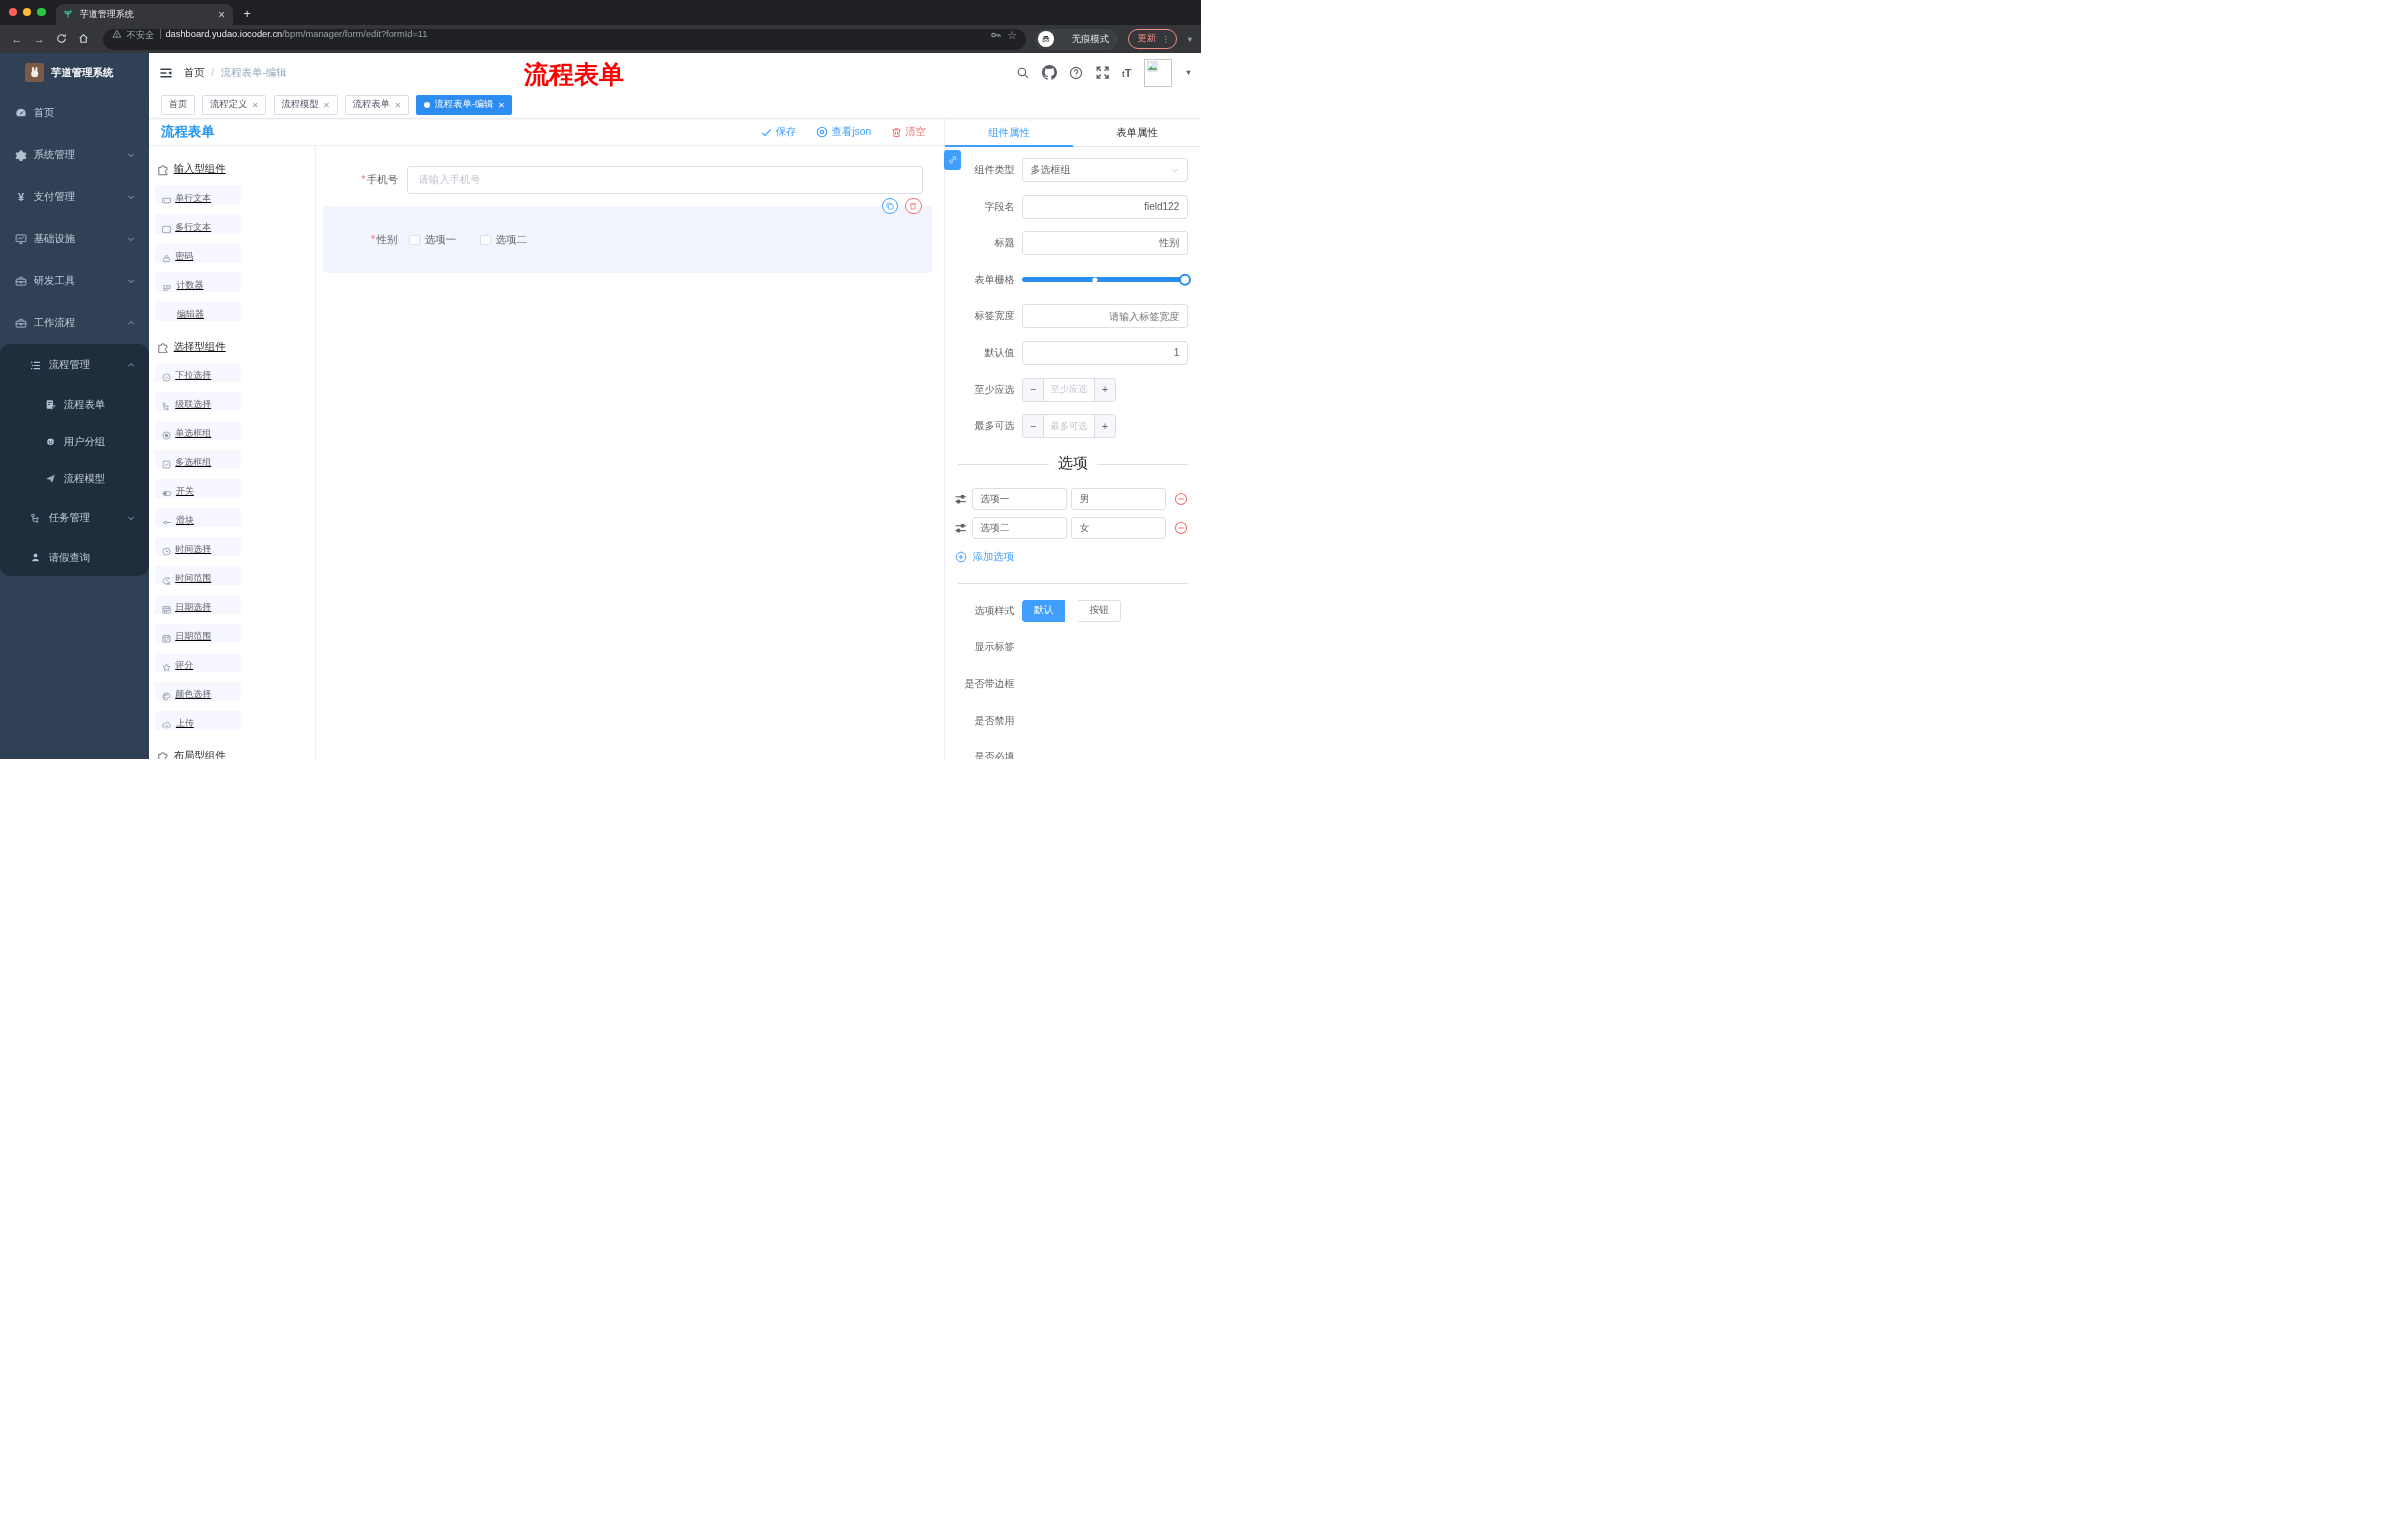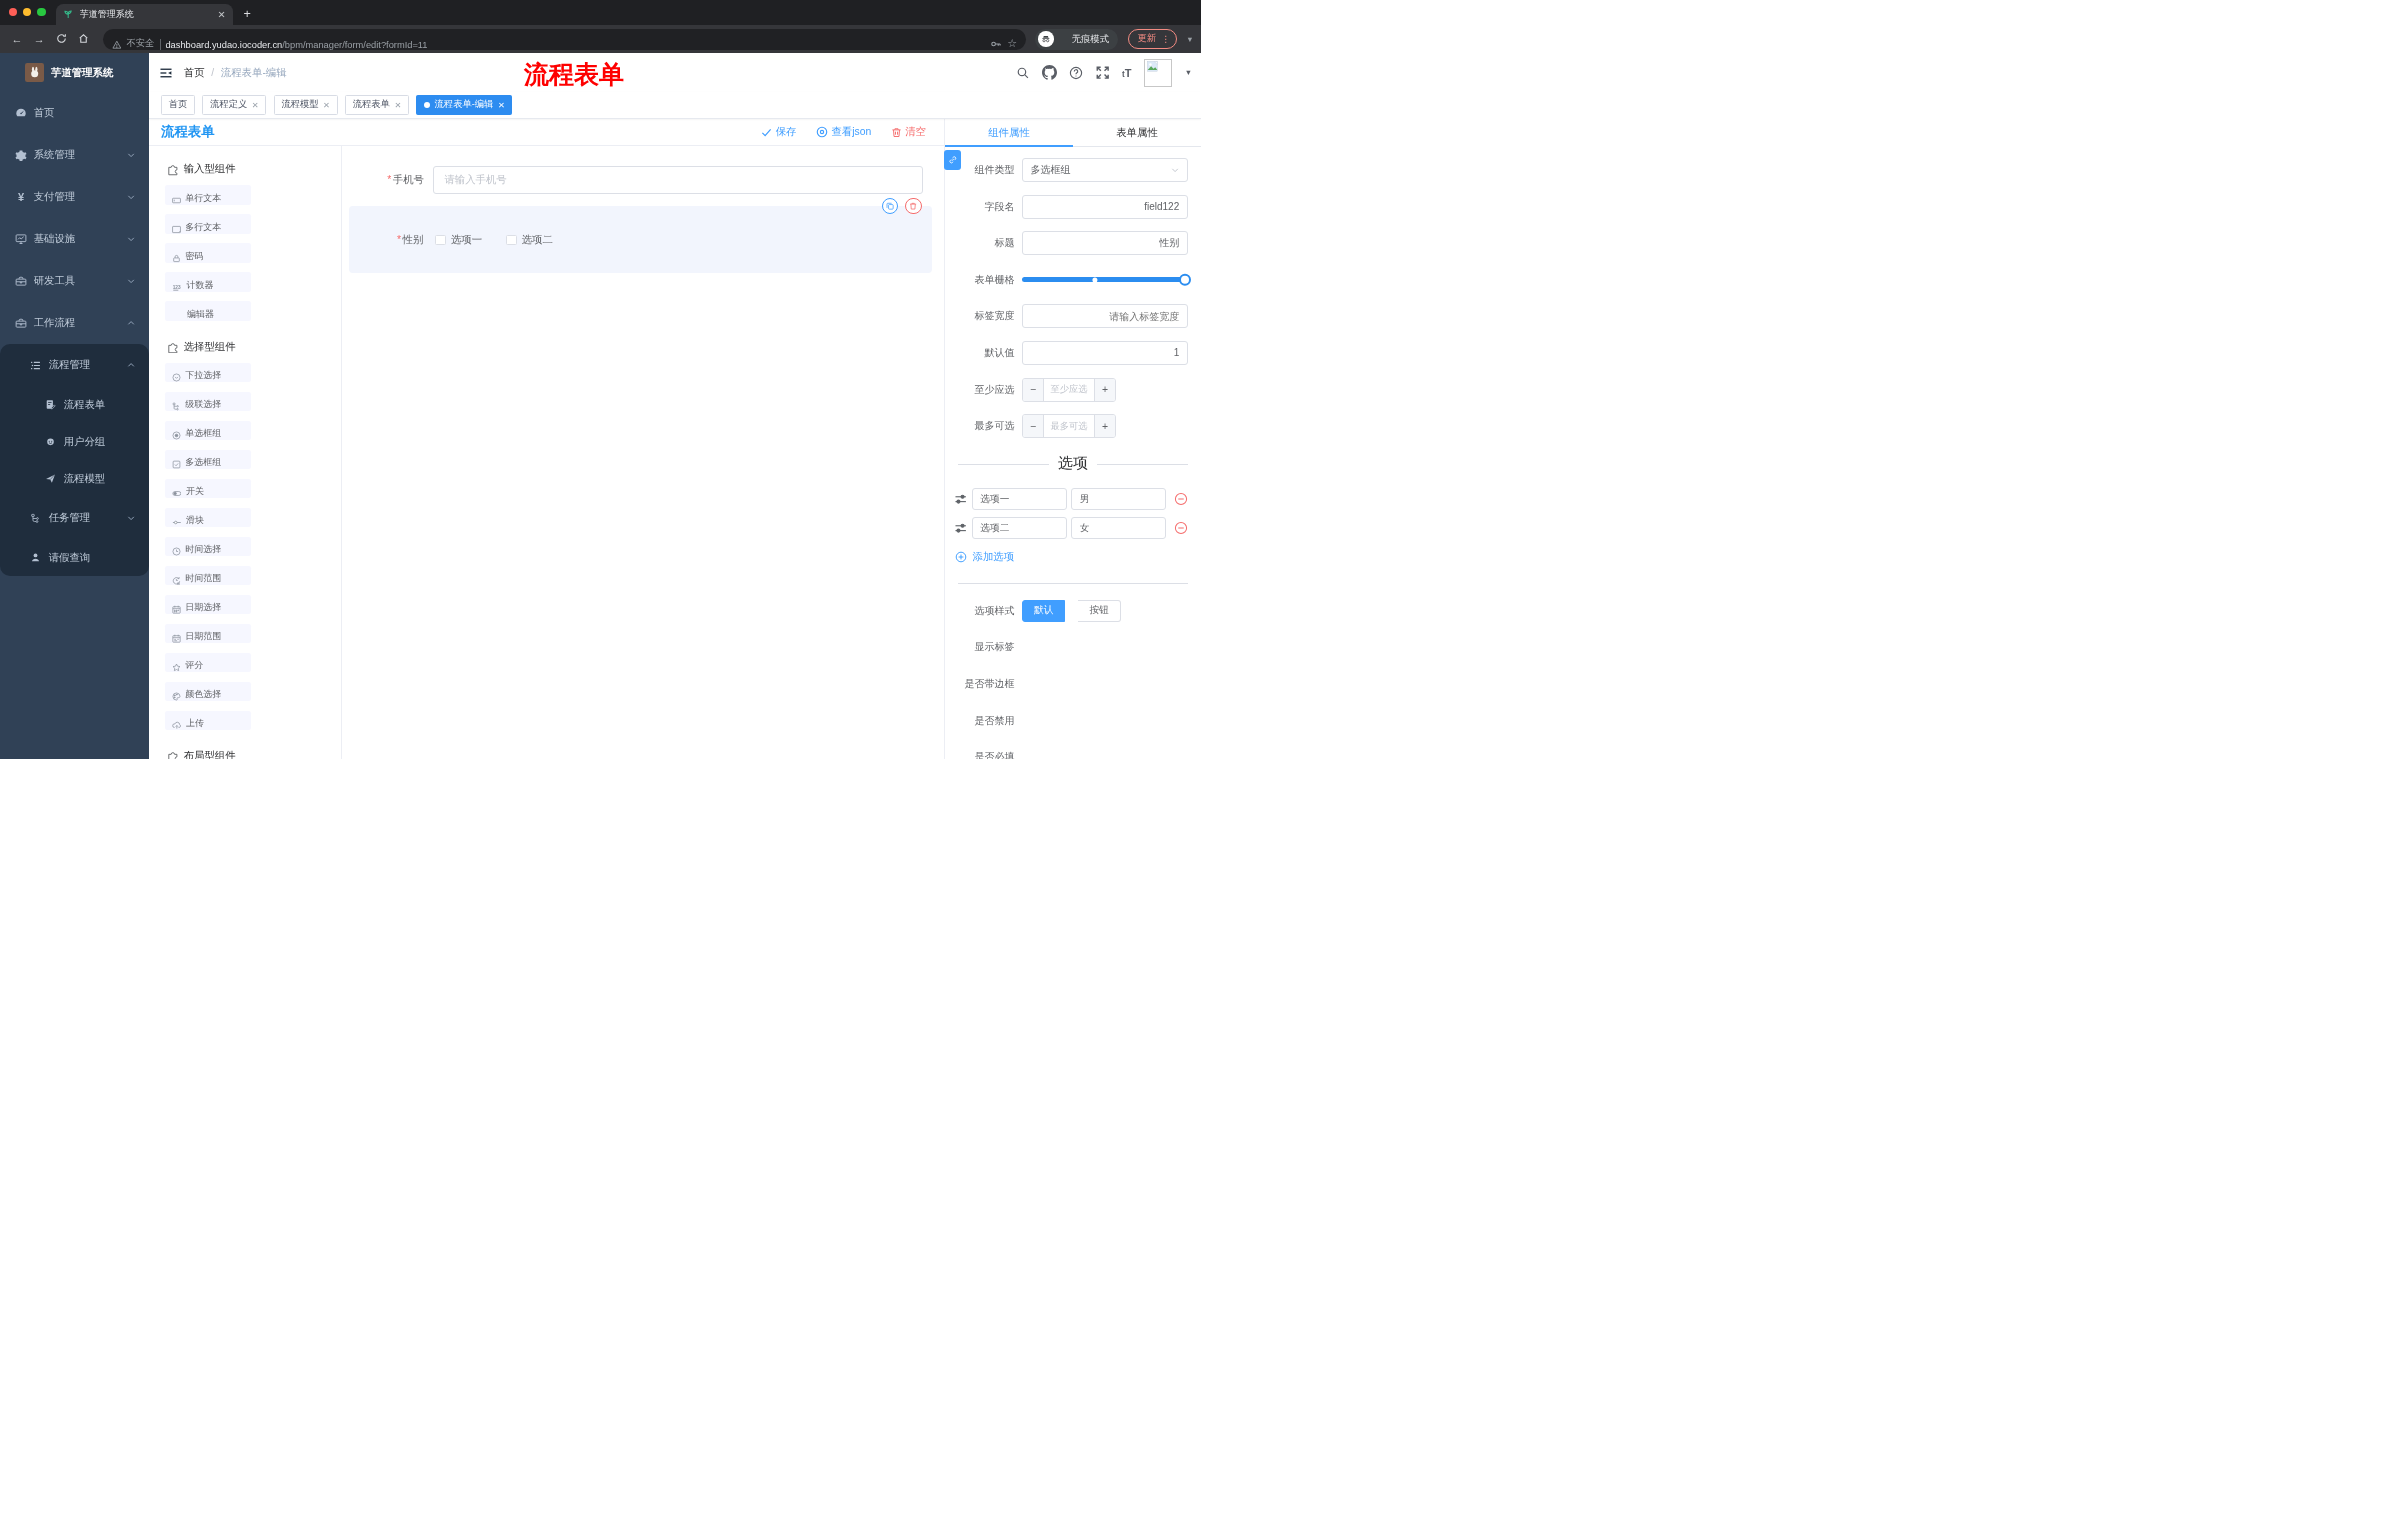--- a/index.html
+++ b/index.html
@@ -13,21 +13,21 @@
   .light { width:8.2px; height:8.2px; border-radius:50%; }
   .tab { margin-left:56px; width:177px; height:21px; background:#35363a; border-radius:7.4px 7.4px 0 0;
     display:flex; align-items:center; padding:0 7.4px; color:#e8eaed; font-size:9px; gap:6px; }
   .tab .ttl { flex:1; white-space:nowrap; overflow:hidden; }
   .tab .x { color:#c3c6c9; font-size:9.7px; }
   .newtab { color:#dadce0; font-size:12.6px; margin:0 0 3.7px 10.4px; }
   .toolbar { height:28px; background:#35363a; display:flex; align-items:center; padding:0 7.4px; gap:3px; }
   .navic { width:19.3px; height:19.3px; display:flex; align-items:center; justify-content:center;
     color:#d3d6da; font-size:11px; border-radius:50%; }
   .urlbar { flex:1; height:21px; background:#202124; border-radius:10.4px; margin:0 6px;
-    display:flex; align-items:flex-end; padding:0 9px; color:#9aa0a6; font-size:9.3px; gap:5.2px; }
+    display:flex; align-items:flex-start; padding:0 9px; color:#9aa0a6; font-size:9.3px; gap:5.2px; }
   .urlbar .sep { width:0.7px; height:10.4px; background:#5f6368; }
   .urlbar .domain { color:#e8eaed; }
   .urlbar .spacer { flex:1; }
   .incog { height:21px; background:#3c4043; border-radius:10.4px; display:flex; align-items:center;
     gap:18px; padding:0 9px 0 3px; color:#e8eaed; font-size:9.3px; }
   .incog .cir { width:15.6px; height:15.6px; background:#fff; border-radius:50%;
     display:flex; align-items:center; justify-content:center; }
   .updbtn { height:19.3px; border:1.1px solid #f28b82; color:#f28b82; border-radius:10.4px;
     display:flex; align-items:center; gap:5.2px; padding:0 6px 0 8.2px; font-size:9.3px; margin-left:7.4px; }
   .updbtn .dots { font-size:9px; letter-spacing:0; }
@@ -75,21 +75,21 @@
   .content { flex:1; display:flex; min-height:0; }
   .work { flex:1; display:flex; flex-direction:column; min-width:0; }
   .titlerow { height:27px; flex:none; display:flex; align-items:center; border-bottom:0.7px solid #eceef4; padding:0 18px 0 12px; }
   .btitle { color:#2296f3; font-size:13.4px; font-weight:bold; }
   .actions { margin-left:auto; display:flex; align-items:center; gap:19.3px; font-size:10.4px; }
   .act { display:flex; align-items:center; gap:3.7px; color:#409eff; }
   .act.red { color:#f56c6c; }
   .workbody { flex:1; display:flex; min-height:0; }
 
   
-  .components { width:193px; flex:none; border-right:0.7px solid #eceef4; padding:0 16px; overflow:hidden; }
+  .components { width:167px; flex:none; border-right:0.7px solid #eceef4; padding:0 6px; overflow:hidden;text-decoration:underline; }
   .ghead { display:flex; align-items:center; gap:5.2px; font-size:10.4px; color:#303133; margin:16.3px 0 9px 1.5px; }
   .ghead svg { color:#606266; }
   .cgrid { display:flex; flex-wrap:wrap; gap:9.7px 6px; }
   .citem { width:86px; height:19.3px; background:#f6f7ff; border-radius:2.2px; display:flex; align-items:flex-end;
     gap:4.5px; padding-left:6.7px; font-size:9px; color:#606266; }
   .citem svg { color:#8a919c; flex:none; }
   .citem.noicon { padding-left:22px; }
   .req { color:#f56c6c; margin-right:1.5px; }
 
   

